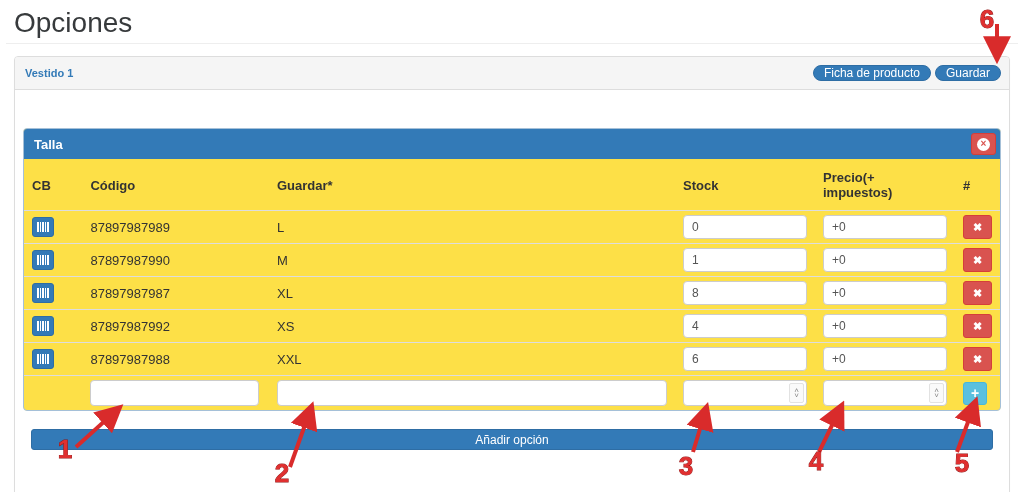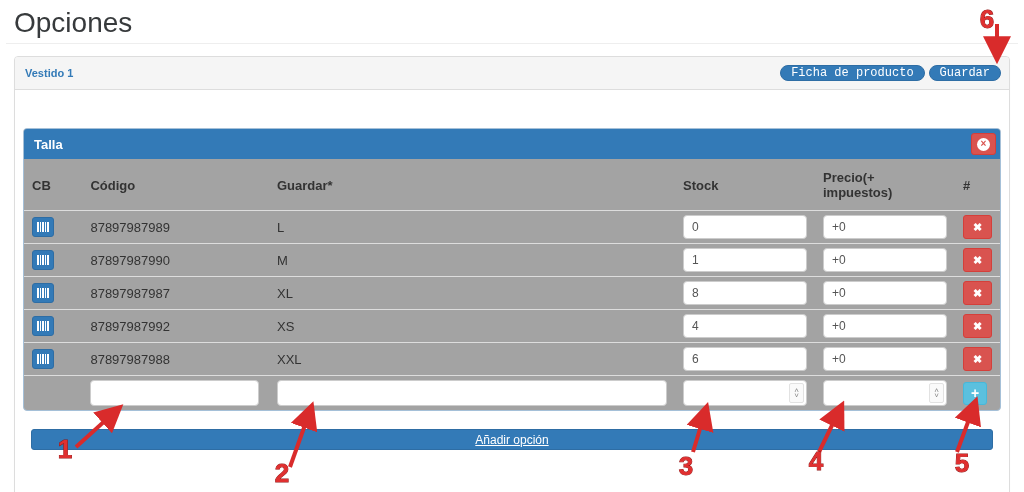--- a/index.html
+++ b/index.html
@@ -19,25 +19,25 @@
   .outer-panel-header {
     background:#f5f5f5; border-bottom:1px solid #ddd; border-radius:3px 3px 0 0;
     height:33px; padding:0 8px 0 10px;
     display:flex; align-items:center; justify-content:space-between;
   }
   .outer-panel-title { color:#337ab7; font-size:11px; font-weight:bold; }
   .header-buttons { display:flex; gap:4px; }
   .btn-primary {
     background:#337ab7; border:1px solid #2e6da4; color:#fff;
     font-size:12px; padding:0 10px; border-radius:10px; cursor:pointer;
-    font-family:Liberation Mono, monospace; line-height:14px;
+    font-family:Liberation Sans, sans-serif; line-height:14px;
   }
   .outer-panel-body { padding:38px 8px 0 8px; }
 
-  .inner-panel { border:1px solid #a5c0d8; border-radius:4px; overflow:hidden; background:#a3a3a3; }
+  .inner-panel { border:1px solid #a5c0d8; border-radius:4px; overflow:hidden; background:#fde047; }
   .inner-panel-header {
     background:#337ab7; height:30px; color:#fff; font-size:13px; font-weight:bold;
     display:flex; align-items:center; justify-content:space-between; padding:0 4px 0 10px;
   }
   .circle-x-btn {
     width:25px; height:22px; background:#d9534f; border:1px solid #d43f3a; border-radius:3px;
     display:flex; align-items:center; justify-content:center; cursor:pointer; padding:0;
   }
   .circle-x-inner {
     width:13px; height:13px; background:#fff; border-radius:50%;
@@ -79,21 +79,21 @@
     display:flex; flex-direction:column; align-items:center; justify-content:center;
     color:#888; font-size:8px; line-height:5px; cursor:pointer; user-select:none;
   }
   .add-btn {
     width:24px; height:23px; background:#5bc0de; border:1px solid #46b8da; border-radius:3px;
     color:#fff; font-size:14px; font-weight:bold; padding:0; cursor:pointer; line-height:1;
   }
 
   .add-option-bar {
     margin:18px 8px 0 8px; height:21px; background:#337ab7; border:1px solid #2e6da4; border-radius:3px;
-    color:#fff; font-size:12px; display:flex; align-items:center; justify-content:center; cursor:pointer;text-decoration:underline;
+    color:#fff; font-size:12px; display:flex; align-items:center; justify-content:center; cursor:pointer;
   }
 
   .annotation-overlay {
     position:absolute; left:0; top:0; width:1024px; height:492px;
     pointer-events:none; z-index:10;
   }
   .annotation-overlay text {
     font-family:"Liberation Sans", sans-serif; font-weight:bold; font-size:26px;
     fill:#e03030; stroke:#8c1515; stroke-width:0.9; paint-order:stroke;
   }

